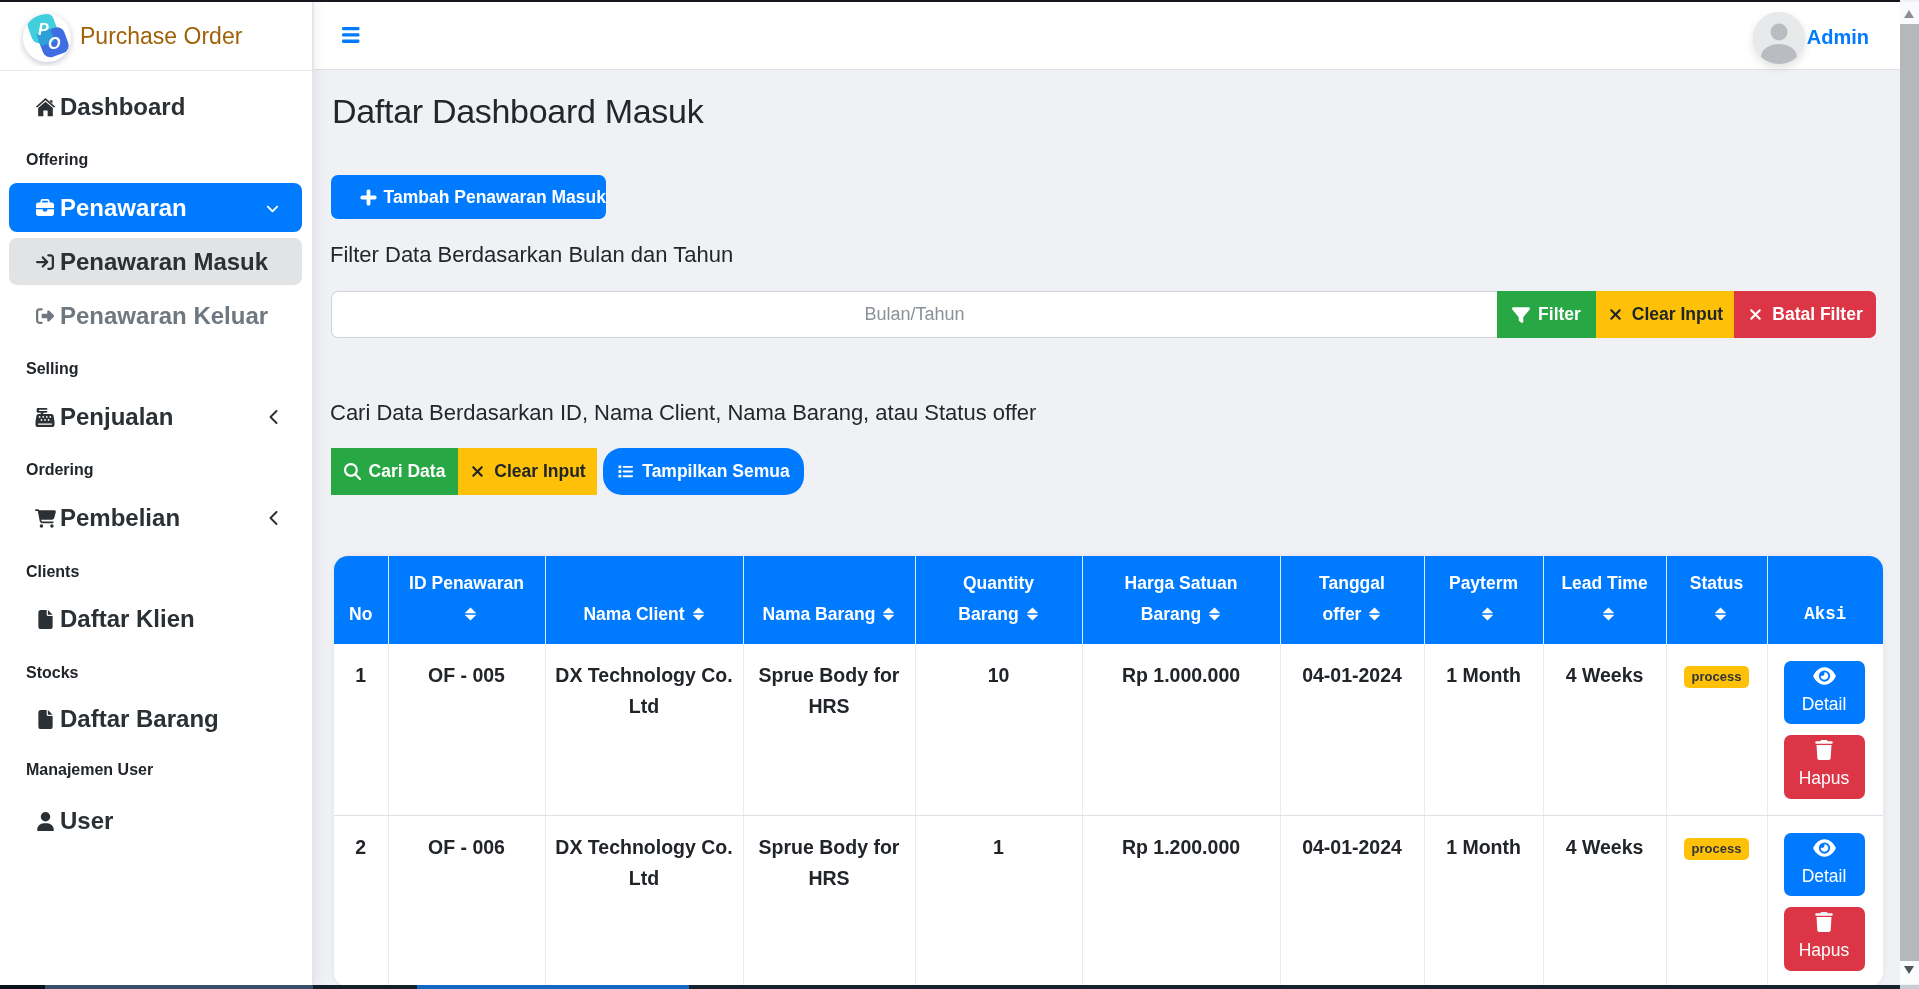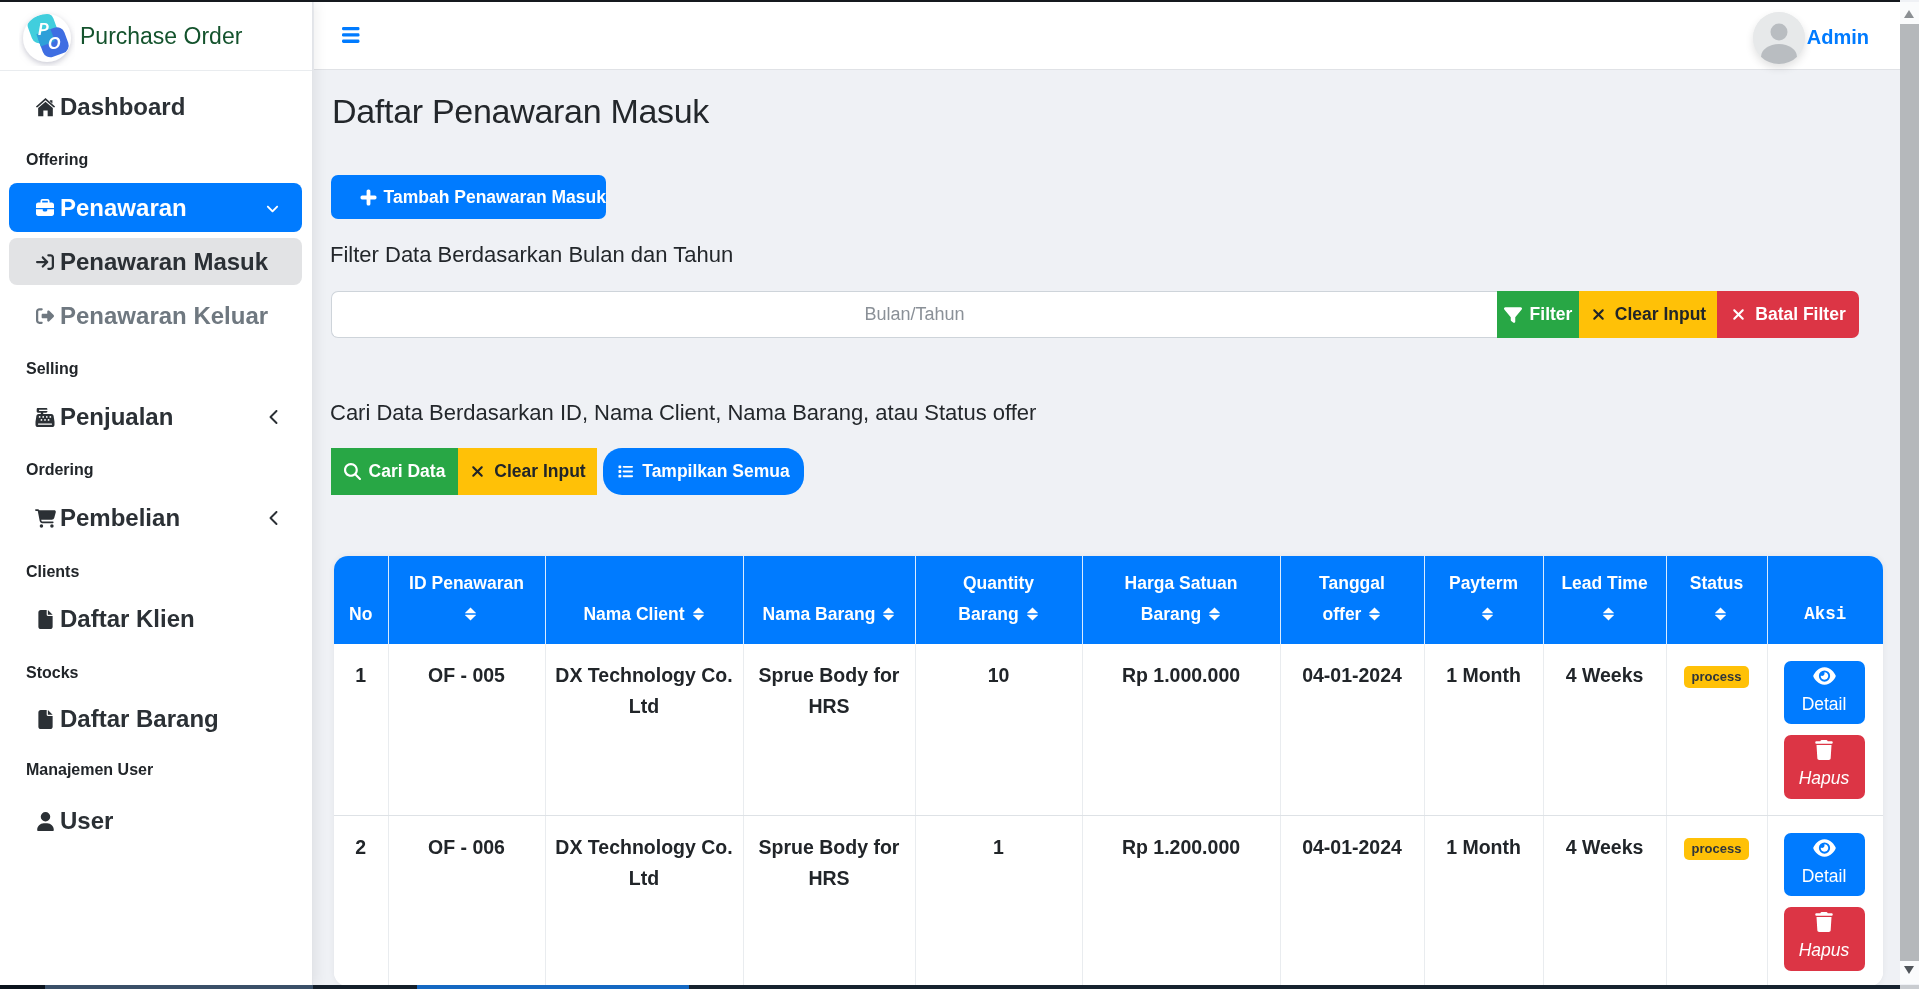--- a/index.html
+++ b/index.html
@@ -7,21 +7,21 @@
   body { font-family:"Liberation Sans", sans-serif; background:#eff1f5; position:relative; }
   .topline { position:absolute; top:0; left:0; width:1900px; height:2px; background:#15191e; z-index:50; }
   .bottombar { position:absolute; bottom:0; left:0; width:1919px; height:4px; z-index:70;
     background:linear-gradient(90deg,#0a131c 0,#0a131c 45px,#3a5068 45px,#3a5068 313px,#141f2a 313px,#141f2a 417px,#1568c2 417px,#1568c2 689px,#16222e 689px,#16222e 1900px,#c9ccd0 1900px); }
 
   
   .sidebar { position:absolute; left:0; top:2px; width:313px; height:983px; background:#fff;
     border-right:1px solid #e2e4e8; z-index:10; box-shadow:3px 0 12px rgba(0,0,0,.07); }
   .brand { position:absolute; left:0; top:0; width:100%; height:69px; border-bottom:1px solid #e9ecef; }
   .brand svg.logo { position:absolute; left:19px; top:8px; }
-  .brand .bname { position:absolute; left:80px; top:21px; font-size:23px; color:#14532d; }
+  .brand .bname { position:absolute; left:80px; top:21px; font-size:23px; color:#a16207; }
   .snav { position:absolute; left:0; top:70px; width:100%; }
   .sitem { position:absolute; left:9px; width:293px; height:44px; display:flex; align-items:center;
     color:#2b3035; font-weight:bold; font-size:24px; }
   .sitem .ic { width:24px; margin-left:24px; margin-right:3px; display:flex; justify-content:center; }
   .slabel { position:absolute; left:26px; font-weight:bold; font-size:16px; color:#212529; }
   .active-blue { background:#007bff; color:#fff; border-radius:8px; height:49px; }
   .active-grey { background:#e2e3e5; border-radius:8px; height:47px; }
   .muted { color:#6f7880; }
   .chev { position:absolute; right:22px; }
 
@@ -60,21 +60,21 @@
     line-height:31px; padding:16px 6px; border-right:1px solid #e9ecef; border-bottom:1px solid #dee2e6; background:#fff; }
   td:first-child { border-left:none; }
   td:last-child { border-right:none; }
   tr.r2 td { border-bottom:none; }
   .sorti { display:inline-block; vertical-align:-1px; margin-left:7px; }
   .badge { display:inline-block; background:#ffc107; color:#2f353b; font-size:13px; font-weight:bold;
     padding:3px 8px 4px; border-radius:5px; line-height:normal; vertical-align:1px; }
   .abtn { width:81px; margin:0 0 0 10px; border-radius:7px; color:#fff; font-weight:400; font-size:17.5px;
     display:flex; flex-direction:column; align-items:center; justify-content:center; }
   .abtn.detail { background:#007bff; height:63px; margin-bottom:11px; margin-top:1px; }
-  .abtn.hapus { background:#dc3545; height:64px;font-style:italic; }
+  .abtn.hapus { background:#dc3545; height:64px; }
   .abtn svg { margin-bottom:3px; }
 
   
   .vscroll { position:absolute; right:0; top:2px; width:19px; height:982px; background:#fafbfc; z-index:60; }
   .vthumb { position:absolute; left:0; top:22px; width:19px; height:937px; background:#b5b8bb; }
   .arr-up { position:absolute; left:4px; top:8px; width:0; height:0; border-left:5.5px solid transparent;
     border-right:5.5px solid transparent; border-bottom:8px solid #8b8f93; }
   .arr-dn { position:absolute; left:4px; bottom:10px; width:0; height:0; border-left:5.5px solid transparent;
     border-right:5.5px solid transparent; border-top:8px solid #50555a; }
 </style>
@@ -204,32 +204,32 @@
           <rect x="0" y="12.6" width="17.5" height="3.3" rx="1.4"></rect>
         </svg></span>
     <div class="avatar"><svg width="52" height="52" viewBox="0 0 52 52">
           <circle cx="26" cy="26" r="26" fill="#e7e9ea"></circle>
           <circle cx="26" cy="20" r="8.5" fill="#b9bdc1"></circle>
           <path d="M8 45 a18 13 0 0 1 36 0 v7 h-36 z" fill="#b9bdc1"></path>
         </svg></div>
     <div class="admin">Admin</div>
   </div>
 
-  <h1 class="title">Daftar Penawaran Masuk</h1>
+  <h1 class="title">Daftar Dashboard Masuk</h1>
 
   <div class="btn btn-tambah"><svg width="17" height="17" viewBox="0 0 17 17" fill="#fff" style="margin-right:7px;">
         <rect x="6.6" y="0.5" width="3.8" height="16" rx="1.6"></rect>
         <rect x="0.5" y="6.6" width="16" height="3.8" rx="1.6"></rect>
       </svg>Tambah Penawaran Masuk</div>
 
   <div class="h5" style="top:240px;">Filter Data Berdasarkan Bulan dan Tahun</div>
 
   <div class="grp" style="top:289px;">
     <input style="width: 1166px; text-align: center;" placeholder="Bulan/Tahun">
-    <div class="gbtn b-green" style="width:82px;"><span class="gi">
+    <div class="gbtn b-green" style="width:99px;"><span class="gi">
           <svg width="18" height="18" viewBox="0 0 512 512" fill="#fff">
             <path d="M3.9 54.9C10.5 40.9 24.5 32 40 32l432 0c15.5 0 29.5 8.9 36.1 22.9s4.6 30.5-5.2 42.5L320 320.9 320 448c0 12.1-6.8 23.2-17.7 28.6s-23.8 4.3-33.5-3l-64-48c-8.1-6-12.8-15.5-12.8-25.6l0-79.1L9 97.3C-.7 85.4-2.8 68.8 3.9 54.9z"></path>
           </svg>
         </span>Filter</div>
     <div class="gbtn b-yellow" style="width:138px;"><span class="gi">
           <svg width="17" height="17" viewBox="0 0 384 512" fill="#212529">
             <path d="M342.6 150.6c12.5-12.5 12.5-32.8 0-45.3s-32.8-12.5-45.3 0L192 210.7 86.6 105.4c-12.5-12.5-32.8-12.5-45.3 0s-12.5 32.8 0 45.3L146.7 256 41.4 361.4c-12.5 12.5-12.5 32.8 0 45.3s32.8 12.5 45.3 0L192 301.3 297.4 406.6c12.5 12.5 32.8 12.5 45.3 0s12.5-32.8 0-45.3L237.3 256 342.6 150.6z"></path>
           </svg>
         </span>Clear Input</div>
     <div class="gbtn b-red" style="width:142px;"><span class="gi">

